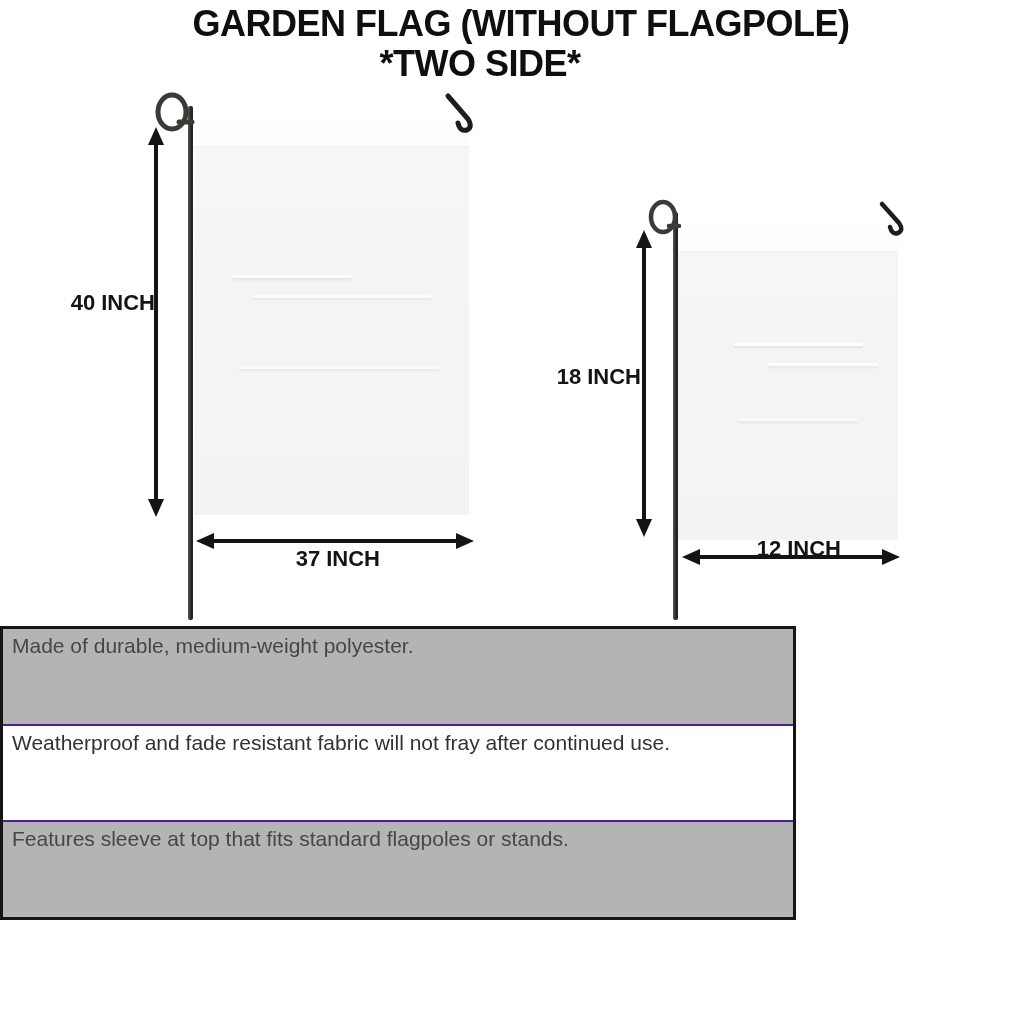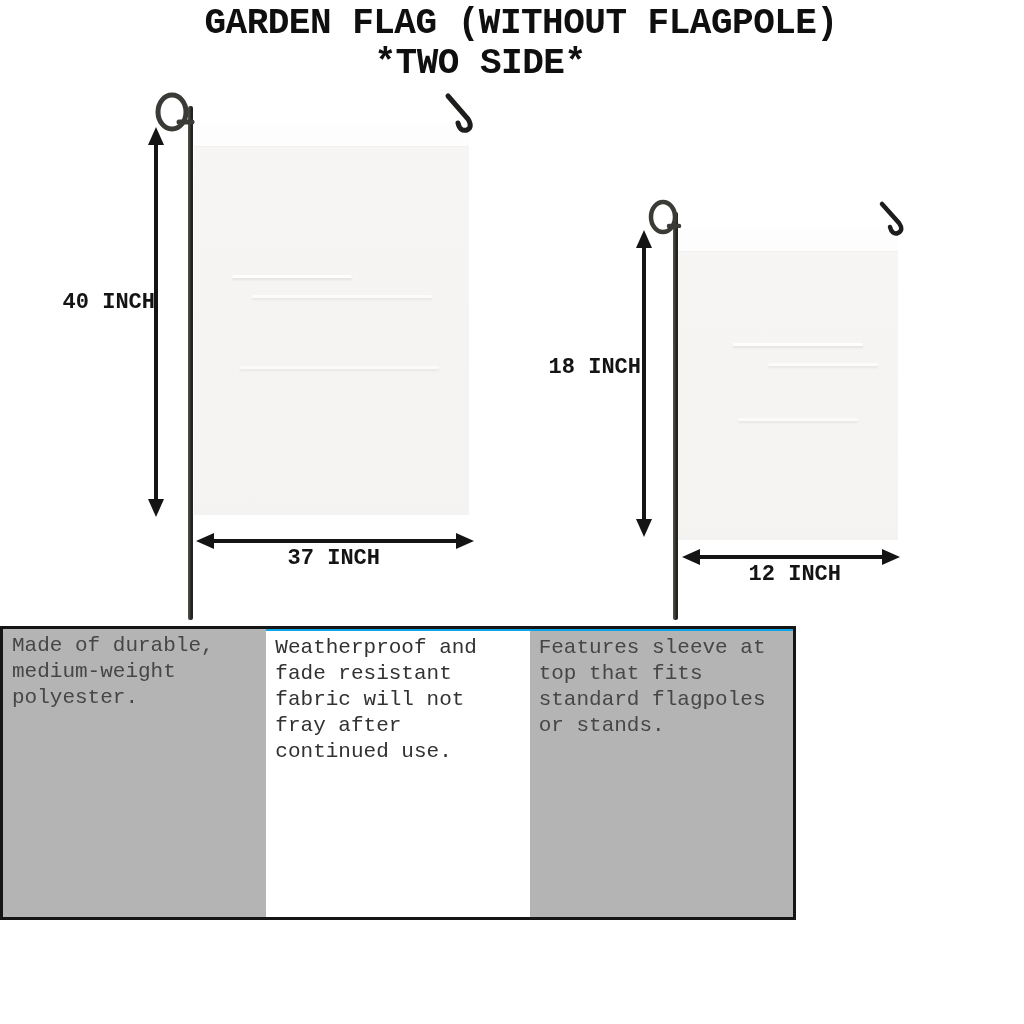--- a/index.html
+++ b/index.html
@@ -1,18 +1,18 @@
 <!DOCTYPE html>
 <html><head>
 <meta charset="utf-8">
 <style>
   html,body{margin:0;padding:0;background:#ffffff;}
   .page{
     position:relative;width:1024px;height:1024px;overflow:hidden;
-    background:#ffffff;font-family:Liberation Mono, monospace;
+    background:#ffffff;font-family:Liberation Sans, sans-serif;
   }
   
   .title-block{position:absolute;left:0;top:4px;width:1024px;text-align:center;color:#0f0f0f;}
   .title-line{font-size:36px;font-weight:800;letter-spacing:-0.5px;line-height:40px;white-space:nowrap;}
   .title-line-1{transform:translateX(9px);}
   .title-line-2{transform:translateX(-32px);}
   
   .pole{position:absolute;width:5px;background:linear-gradient(90deg,#55554f 0%,#23231f 70%);border-radius:2px;}
   .pole-large{left:188px;top:106px;height:514px;}
   .pole-small{left:673px;top:212px;height:408px;}
@@ -22,24 +22,24 @@
   .flag-small{left:678px;top:228px;width:220px;height:312px;}
   .sleeve{position:absolute;left:0;top:0;width:100%;height:23px;
     background:rgba(255,255,255,0.8);border-bottom:1px solid rgba(0,0,0,0.05);}
   .streak{position:absolute;height:3px;border-radius:2px;background:rgba(255,255,255,0.85);
     box-shadow:0 2px 2px rgba(180,180,175,0.25);}
   .dim-label{position:absolute;font-size:22px;font-weight:800;color:#141414;
     text-align:right;white-space:nowrap;letter-spacing:0px;}
   
   .spec-table{
     position:absolute;left:0px;top:626px;width:790px;height:288px;
-    border:3px solid #151515;display:flex;flex-direction:row;background:#3b82f6;
+    border:3px solid #151515;display:flex;flex-direction:column;background:#3b82f6;
   }
   .spec-row{flex:1 1 0;padding:4px 10px 0 9px;font-size:21px;line-height:26px;}
-  .spec-row + .spec-row{border-top:2px solid #0ea5e9;}
+  .spec-row + .spec-row{border-top:2px solid #4c1d95;}
   .spec-row.shaded{background:#b4b4b4;color:#464646;}
   .spec-row.plain{background:#ffffff;color:#323232;}
 </style>
 </head>
 <body>
 
 <div class="page">
 
   <div class="title-block">
     <div class="title-line title-line-1">GARDEN FLAG (WITHOUT FLAGPOLE)</div>
@@ -99,28 +99,28 @@
 
     <svg class="hook-svg" style="left:878px;top:200px;" width="32" height="40" viewBox="0 0 32 40">
       <path d="M4,4 L21,23 Q26,30 20,33 Q14,35 12,27" fill="none" stroke="#1d1d1b" stroke-width="4.5" stroke-linecap="round"></path>
     </svg>
 
     <svg class="arrow-svg" style="left:635px;top:230px;" width="18" height="307" viewBox="0 0 18 307">
       <polygon points="9,0 17,18 1,18" fill="#141414"></polygon>
       <rect x="7" y="16" width="4" height="275" fill="#141414"></rect>
       <polygon points="9,307 17,289 1,289" fill="#141414"></polygon>
     </svg>
-    <div class="dim-label" style="left:541px;top:355px;width:100px;">18 INCH</div>
+    <div class="dim-label" style="left:541px;top:364px;width:100px;">18 INCH</div>
 
     <svg class="arrow-svg" style="left:682px;top:548px;" width="218" height="18" viewBox="0 0 218 18">
       <polygon points="0,9 18,1 18,17" fill="#141414"></polygon>
       <rect x="16" y="7" width="186" height="4" fill="#141414"></rect>
       <polygon points="218,9 200,1 200,17" fill="#141414"></polygon>
     </svg>
-    <div class="dim-label" style="left:741px;top:562px;width:100px;">12 INCH</div>
+    <div class="dim-label" style="left:741px;top:536px;width:100px;">12 INCH</div>
   </div>
 
   <div class="spec-table">
     <div class="spec-row shaded">Made of durable, medium-weight polyester.</div>
     <div class="spec-row plain">Weatherproof and fade resistant fabric will not fray after continued use.</div>
     <div class="spec-row shaded">Features sleeve at top that fits standard flagpoles or stands.</div>
   </div>
 
 </div>
 

